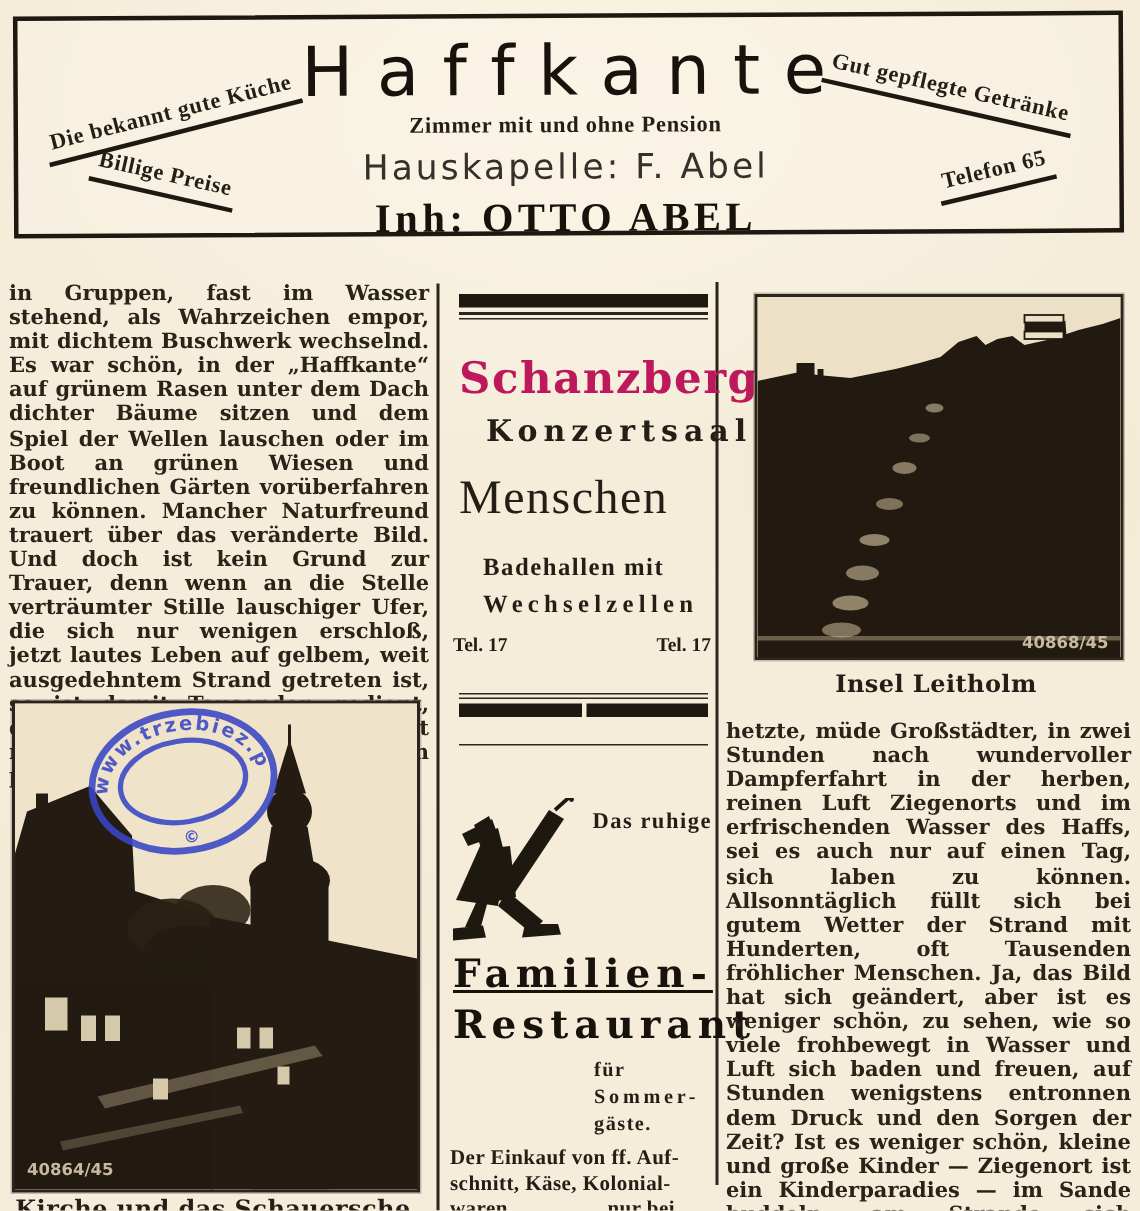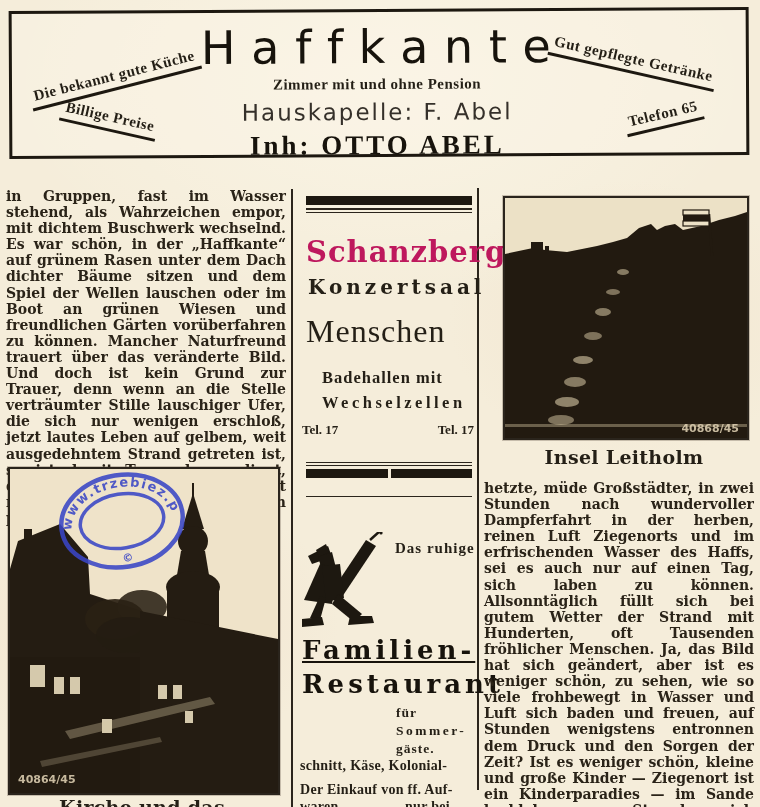--- a/index.html
+++ b/index.html
@@ -35,21 +35,21 @@
   
   .vrule{width:2px;background:#2b251c;}
 
   
   .frak{font-family:"DejaVu Serif",serif;font-weight:bold;font-size:14px;line-height:16.1px;
     text-align:justify;color:#2a2318;}
   .frak p{margin:0 0 7px 0;}
 
   
   .photo{border:2px solid #2a241c;background:#efe4cc;box-shadow:0 0 0 1px rgba(60,45,30,.25);}
-  .caption{font-family:"DejaVu Serif",serif;font-weight:bold;font-size:19px;text-align:center;
+  .caption{font-family:"DejaVu Serif",serif;font-weight:bold;font-size:16px;text-align:center;
     color:#241f16;letter-spacing:.3px;}
 
   
   .thickbar{height:9px;background:#1d1810;}
   .thinline{height:2px;background:#2b251c;}
   .schz-title{font:bold 29px "DejaVu Serif",serif;letter-spacing:1px;color:#be185d;}
   .schz-small{font:bold 13px "Liberation Serif",serif;letter-spacing:1px;}
   .schz-konzert{font:bold 20px "DejaVu Serif",serif;letter-spacing:4px;}
   .schz-terr{font:normal 32px "Liberation Serif",serif;letter-spacing:1px;}
   .schz-bade{font:bold 16.5px "Liberation Serif",serif;letter-spacing:1px;}
@@ -135,21 +135,21 @@
   </svg>
 </div>
 
 <div class="abs caption" style="left:8px;top:796px;width:268px;">Kirche und das Schauersche Kapitänshaus</div>
 
 <div class="abs" style="left:300px;top:192px;width:178px;">
   <div class="thickbar" style="margin:4px 6px 0 6px;"></div>
   <div class="thinline" style="margin:3px 6px 0 6px;"></div>
   <div class="thinline" style="margin:2px 6px 0 6px;height:1px;"></div>
   <div class="schz-title" style="margin:22px 0 0 6px;">Schanzberg</div>
-  <div class="schz-konzert" style="margin:6px 0 0 8px;">Konzertsaal</div>
+  <div class="schz-konzert" style="margin:6px 0 0 24px;">Konzertsaal</div>
   <div class="schz-terr" style="margin:14px 0 0 6px;">Menschen</div>
   <div class="schz-bade" style="margin:18px 0 0 22px;">Badehallen mit</div>
   <div class="schz-wech" style="margin:5px 0 0 22px;">Wechselzellen</div>
   <div style="display:flex;justify-content:space-between;margin:9px 4px 0 2px;align-items:center;">
     <span class="schz-tel">Tel. 17</span>
     <span class="schz-tel">Tel. 17</span>
   </div>
   <div class="thinline" style="margin:24px 6px 0 6px;height:1px;"></div>
   <div class="thinline" style="margin:2px 6px 0 6px;height:1px;"></div>
   <div style="display:flex;gap:3px;margin:3px 6px 0 6px;">
@@ -184,22 +184,22 @@
       <polygon points="0,87 20,85 22,93 0,95"></polygon>
       <polygon points="48,84 70,84 72,91 46,93"></polygon>
     </g>
   </svg>
   <div class="rest-tag" style="margin:12px 0 0 95px;">Das ruhige</div>
   <div class="rest-title" style="margin:78px 0 0 2px;text-decoration:underline;">Familien-</div>
   <div class="rest-title" style="margin:4px 0 0 2px;">Restaurant</div>
   <div class="rest-for" style="margin:6px 0 0 96px;">für</div>
   <div class="rest-for" style="margin:2px 0 0 96px;letter-spacing:2.5px;">Sommer-</div>
   <div class="rest-for" style="margin:2px 0 0 96px;">gäste.</div>
+  <div class="rest-body" style="margin:8px 0 0 0;">Der Einkauf von ff. Auf-</div>
   <div class="rest-body" style="margin:1px 0 0 0;">schnitt, Käse, Kolonial-</div>
-  <div class="rest-body" style="margin:8px 0 0 0;">Der Einkauf von ff. Auf-</div>
   <div style="display:flex;justify-content:space-between;width:150px;margin-top:1px;">
     <span class="rest-body">waren</span>
     <span class="rest-body">nur bei</span>
   </div>
 
 </div>
 
 <div class="abs photo" style="left:503px;top:196px;width:242px;height:240px;">
   <svg width="242" height="240" viewBox="0 0 242 240">
     <rect x="0" y="0" width="242" height="240" fill="#ece1c6"></rect>

